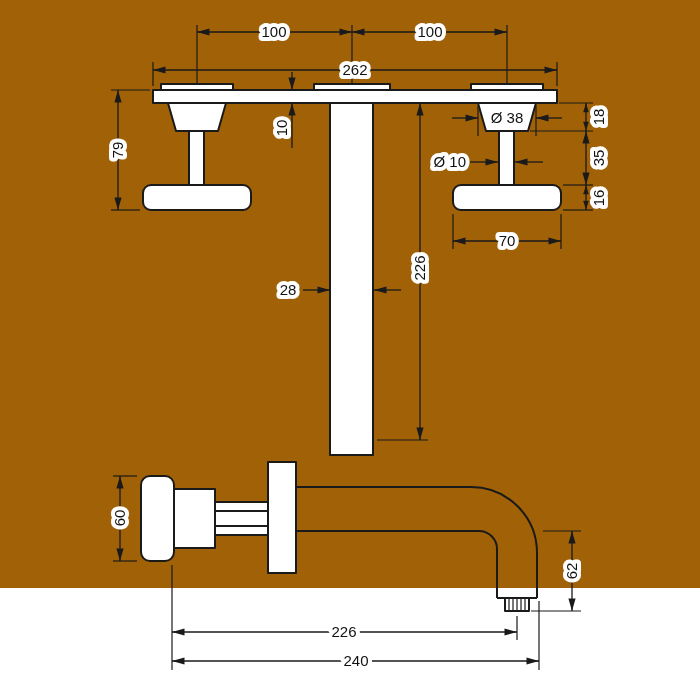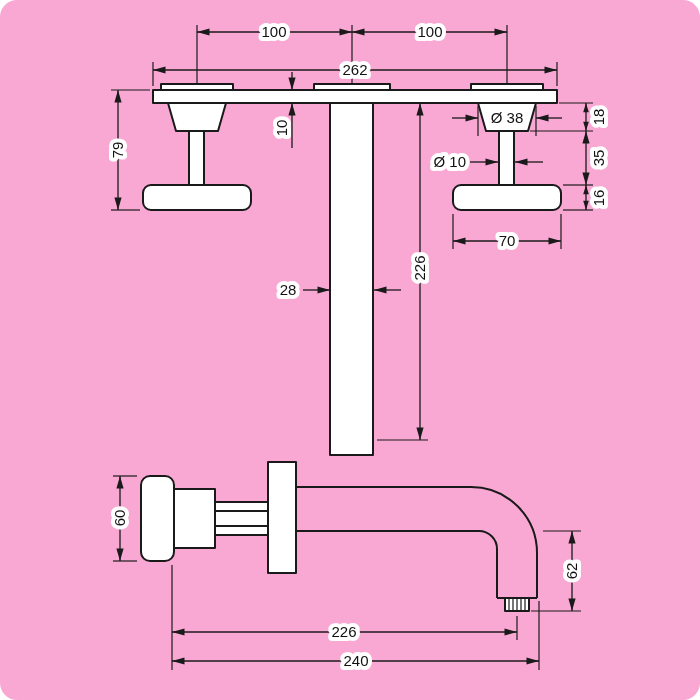--- a/index.html
+++ b/index.html
@@ -5,24 +5,23 @@
   html, body {
     margin: 0;
     padding: 0;
     background: #ffffff;
     width: 700px;
     height: 700px;
     font-family: "Liberation Sans", sans-serif;
   }
   .stage {
     width: 700px;
-    height: 700px;
-    background: #f9a8d4;
+    height: 588px;
+    background: #a16207;
     position: relative;
-    border-radius: 17px;
   }
   svg { display: block; }
   .obj {
     fill: #ffffff;
     stroke: #1a1a1a;
     stroke-width: 2;
     stroke-linejoin: round;
   }
   .objline {
     fill: none;

